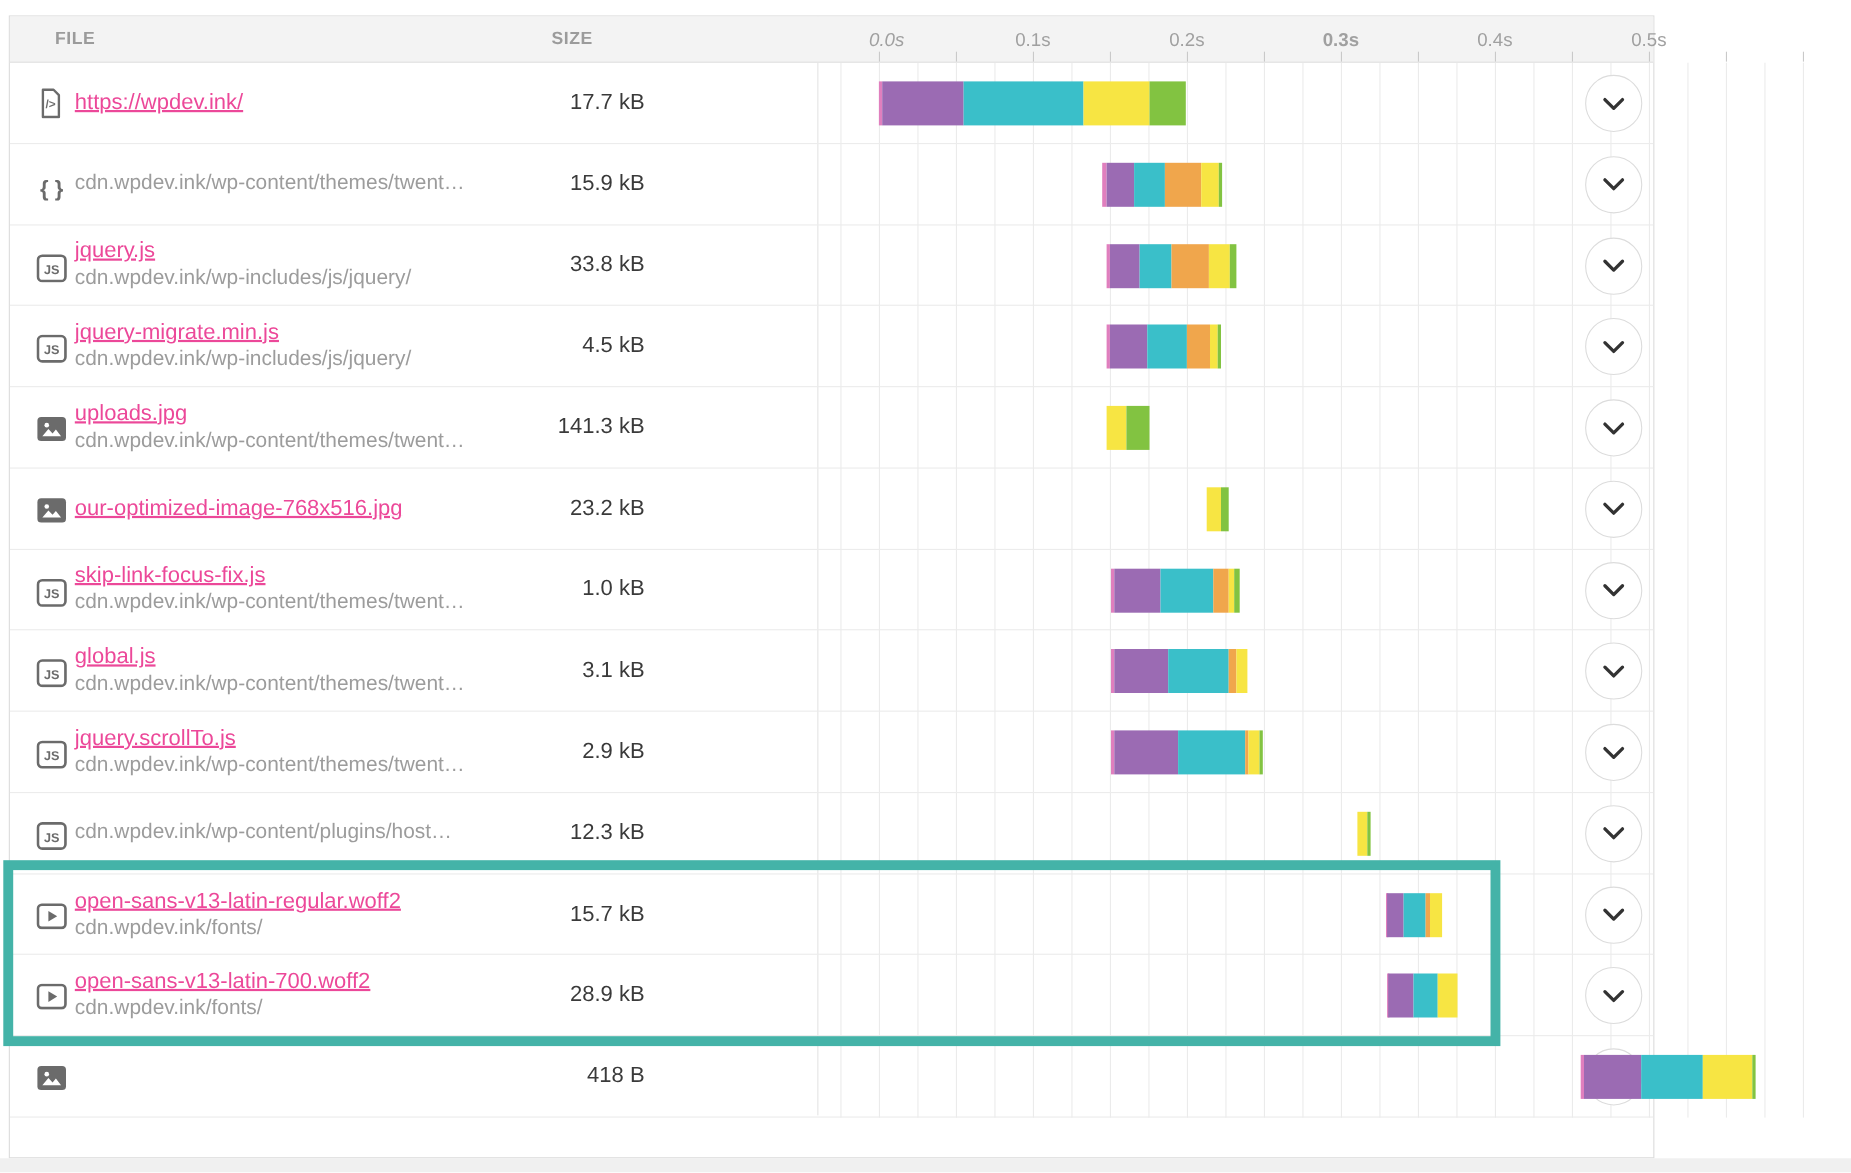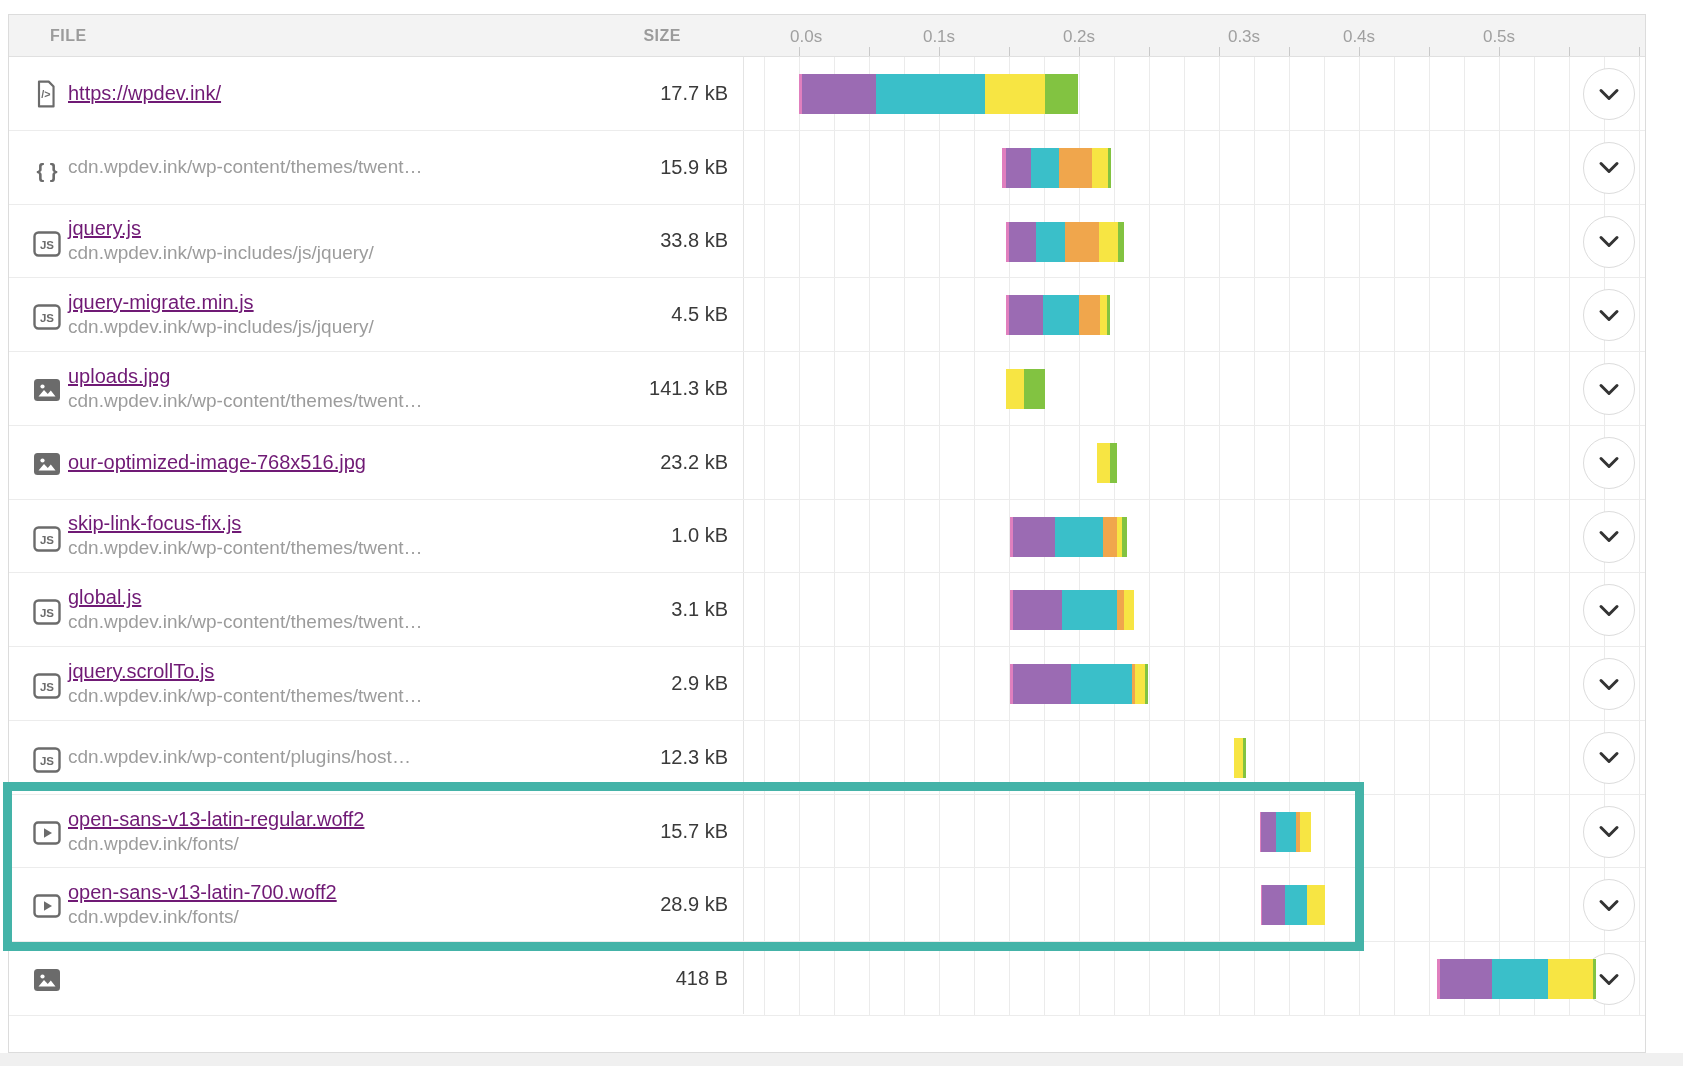--- a/index.html
+++ b/index.html
@@ -1,41 +1,41 @@
 <!DOCTYPE html>
 <html><head>
 <meta charset="utf-8">
 <style>
   * { margin:0; padding:0; box-sizing:border-box; }
   html,body { width:1683px; height:1066px; background:#ffffff; font-family:"Liberation Sans", sans-serif; overflow:hidden; }
   .page { position:relative; width:1683px; height:1066px; }
   .bottom-strip { position:absolute; left:0; top:1053px; width:1683px; height:13px; background:#f0f0f0; }
 
-  .wtable { position:absolute; left:8px; top:14px; width:1638px; height:1039px; background:#ffffff; border:1px solid #dcdcdc; }
+  .wtable { position:absolute; left:8px; top:14px; width:1496px; height:1039px; background:#ffffff; border:1px solid #dcdcdc; }
 
   
   .whead { position:relative; height:42px; background:#f3f3f3; border-bottom:1px solid #e0e0e0; z-index:3; }
   .col-file { position:absolute; left:41px; top:0; line-height:42px; font-size:16px; font-weight:bold; color:#9b9b9b; letter-spacing:0.5px; }
   .col-size { position:absolute; right:964px; top:0; line-height:42px; font-size:16px; font-weight:bold; color:#9b9b9b; letter-spacing:0.5px; }
   .tlabel { position:absolute; bottom:9px; transform:translateX(-50%); font-size:17px; color:#a0a0a0; }
   .tlabel.first { transform:translateX(-28%); }
   .tick { position:absolute; bottom:0; width:1px; height:9px; background:#c9c9c9; }
 
   
   .gridlayer { position:absolute; left:0; top:42px; width:1665px; height:959px; z-index:0; }
   .gline { position:absolute; top:0; bottom:0; width:1px; background:#ebebeb; }
   .colsep { position:absolute; left:734px; top:0; bottom:38px; width:1px; background:#e4e4e4; z-index:0; }
 
   
   .rows { position:relative; z-index:1; }
   .row { position:relative; height:73.77px; border-bottom:1px solid #ececec; background:transparent; }
   .icon { position:absolute; left:24px; top:26px; width:28px; height:28px; color:#6b6b6b; }
   .icon svg { display:block; }
   .fileinfo { position:absolute; left:59px; top:0; height:100%; display:flex; flex-direction:column; justify-content:center; gap:3px; }
-  .fname { font-size:20px; color:#701a75; text-decoration:underline; cursor:pointer; line-height:22px; }
+  .fname { font-size:20px; color:#ec4899; text-decoration:underline; cursor:pointer; line-height:22px; }
   .furl { font-size:19px; color:#9c9c9c; line-height:22px; }
   .fsize { position:absolute; right:917px; top:0; height:100%; display:flex; align-items:center; font-size:20px; color:#3a3a3a; }
   .seg { position:absolute; top:17px; height:40px; }
   .chev { position:absolute; right:10px; top:11px; width:52px; height:52px; border-radius:50%; background:#ffffff; border:1px solid #dcdcdc; cursor:pointer; display:flex; align-items:center; justify-content:center; padding:0; }
 
   
   .wfoot { position:relative; height:37px; background:#ffffff; z-index:2; }
   .f-req { position:absolute; left:45px; top:0; line-height:36px; font-size:20px; color:#3c3c3c; }
   .f-size { position:absolute; right:917px; top:0; line-height:36px; font-size:20px; color:#3c3c3c; }
   .f-time { position:absolute; left:791px; top:0; line-height:36px; font-size:20px; color:#3c3c3c; }
@@ -45,24 +45,24 @@
 </style>
 </head>
 <body>
 
 <div class="page">
   <div class="wtable">
     <div class="whead">
       <span class="col-file">FILE</span>
       <span class="col-size">SIZE</span>
 
-    <span class="tlabel first" style="left: 790px;">0.0s</span>
+    <span class="tlabel first" style="left: 790px; font-style: italic;">0.0s</span>
         <span class="tlabel" style="left: 930px;">0.1s</span>
         <span class="tlabel" style="left: 1070px;">0.2s</span>
-        <span class="tlabel" style="left: 1235px;">0.3s</span>
+        <span class="tlabel" style="left: 1210px; font-weight: bold;">0.3s</span>
         <span class="tlabel" style="left: 1350px;">0.4s</span>
         <span class="tlabel" style="left: 1490px;">0.5s</span>
         <span class="tick" style="left: 790px;"></span>
         <span class="tick" style="left: 860px;"></span>
         <span class="tick" style="left: 930px;"></span>
         <span class="tick" style="left: 1000px;"></span>
         <span class="tick" style="left: 1070px;"></span>
         <span class="tick" style="left: 1140px;"></span>
         <span class="tick" style="left: 1210px;"></span>
         <span class="tick" style="left: 1280px;"></span>

